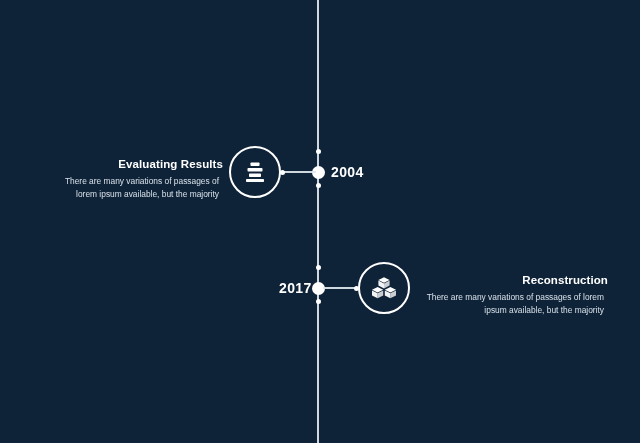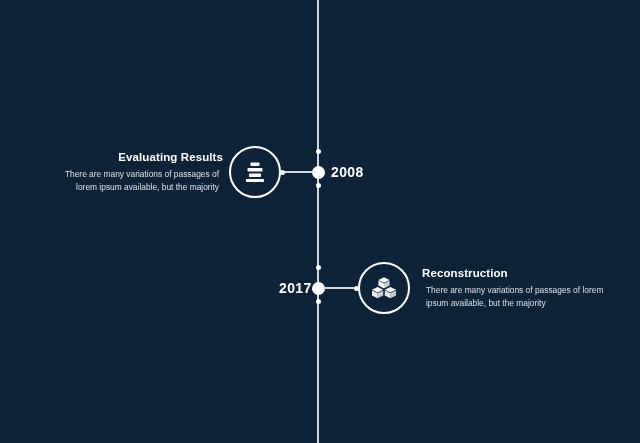--- a/index.html
+++ b/index.html
@@ -103,21 +103,21 @@
   
   .text-block {
     position: absolute;
     width: 180px;
   }
   .text-block .title {
     color: #ffffff;
     font-size: 11.5px;
     font-weight: bold;
     line-height: 1.25;
-    margin: 0 0 2px 0;
+    margin: 7px 0 2px 0;
     letter-spacing: 0.1px;
   }
   .text-block .desc {
     color: #e3ebf2;
     font-size: 8.4px;
     line-height: 1.55;
     margin: 4px;
     opacity: 0.95;
   }
   .align-right { text-align: right; }
@@ -134,36 +134,36 @@
   #milestone-2008 .text-block   { left: 40px;  top: 150px; width: 183px; }
 
   
   #milestone-2009 .axis-dot     { top: 281.5px; }
   #milestone-2009 .dot-up       { top: 265px;  }
   #milestone-2009 .dot-down     { top: 299px;  }
   #milestone-2009 .year         { left: 279px; top: 281px; }
   #milestone-2009 .connector    { left: 323px; top: 287px; width: 33px; }
   #milestone-2009 .connector-dot{ left: 354px; top: 285.5px; }
   #milestone-2009 .icon-circle  { left: 358px; top: 262px; }
-  #milestone-2009 .text-block   { left: 422px; top: 266px; width: 186px; }
+  #milestone-2009 .text-block   { left: 422px; top: 266px; width: 186px; text-align: right; }
 </style>
 </head>
 <body>
 
 <div id="timeline-canvas">
 
   <div class="spine"></div>
 
   <div class="milestone" id="milestone-2008">
 
     <div class="axis-dot-sm dot-up"></div>
     <div class="axis-dot"></div>
     <div class="axis-dot-sm dot-down"></div>
 
-    <div class="year">2008</div>
+    <div class="year">2004</div>
 
     <div class="connector"></div>
     <div class="connector-dot"></div>
 
     <div class="icon-circle">
       <span>
         <svg width="26" height="26" viewBox="0 0 26 26" aria-hidden="true">
           <rect x="8.5" y="3.5" width="9" height="3.4" rx="0.7" fill="#ffffff"></rect>
           <rect x="5.5" y="9.0" width="15" height="3.4" rx="0.7" fill="#ffffff"></rect>
           <rect x="7.0" y="14.5" width="12" height="3.4" rx="0.7" fill="#ffffff"></rect>

